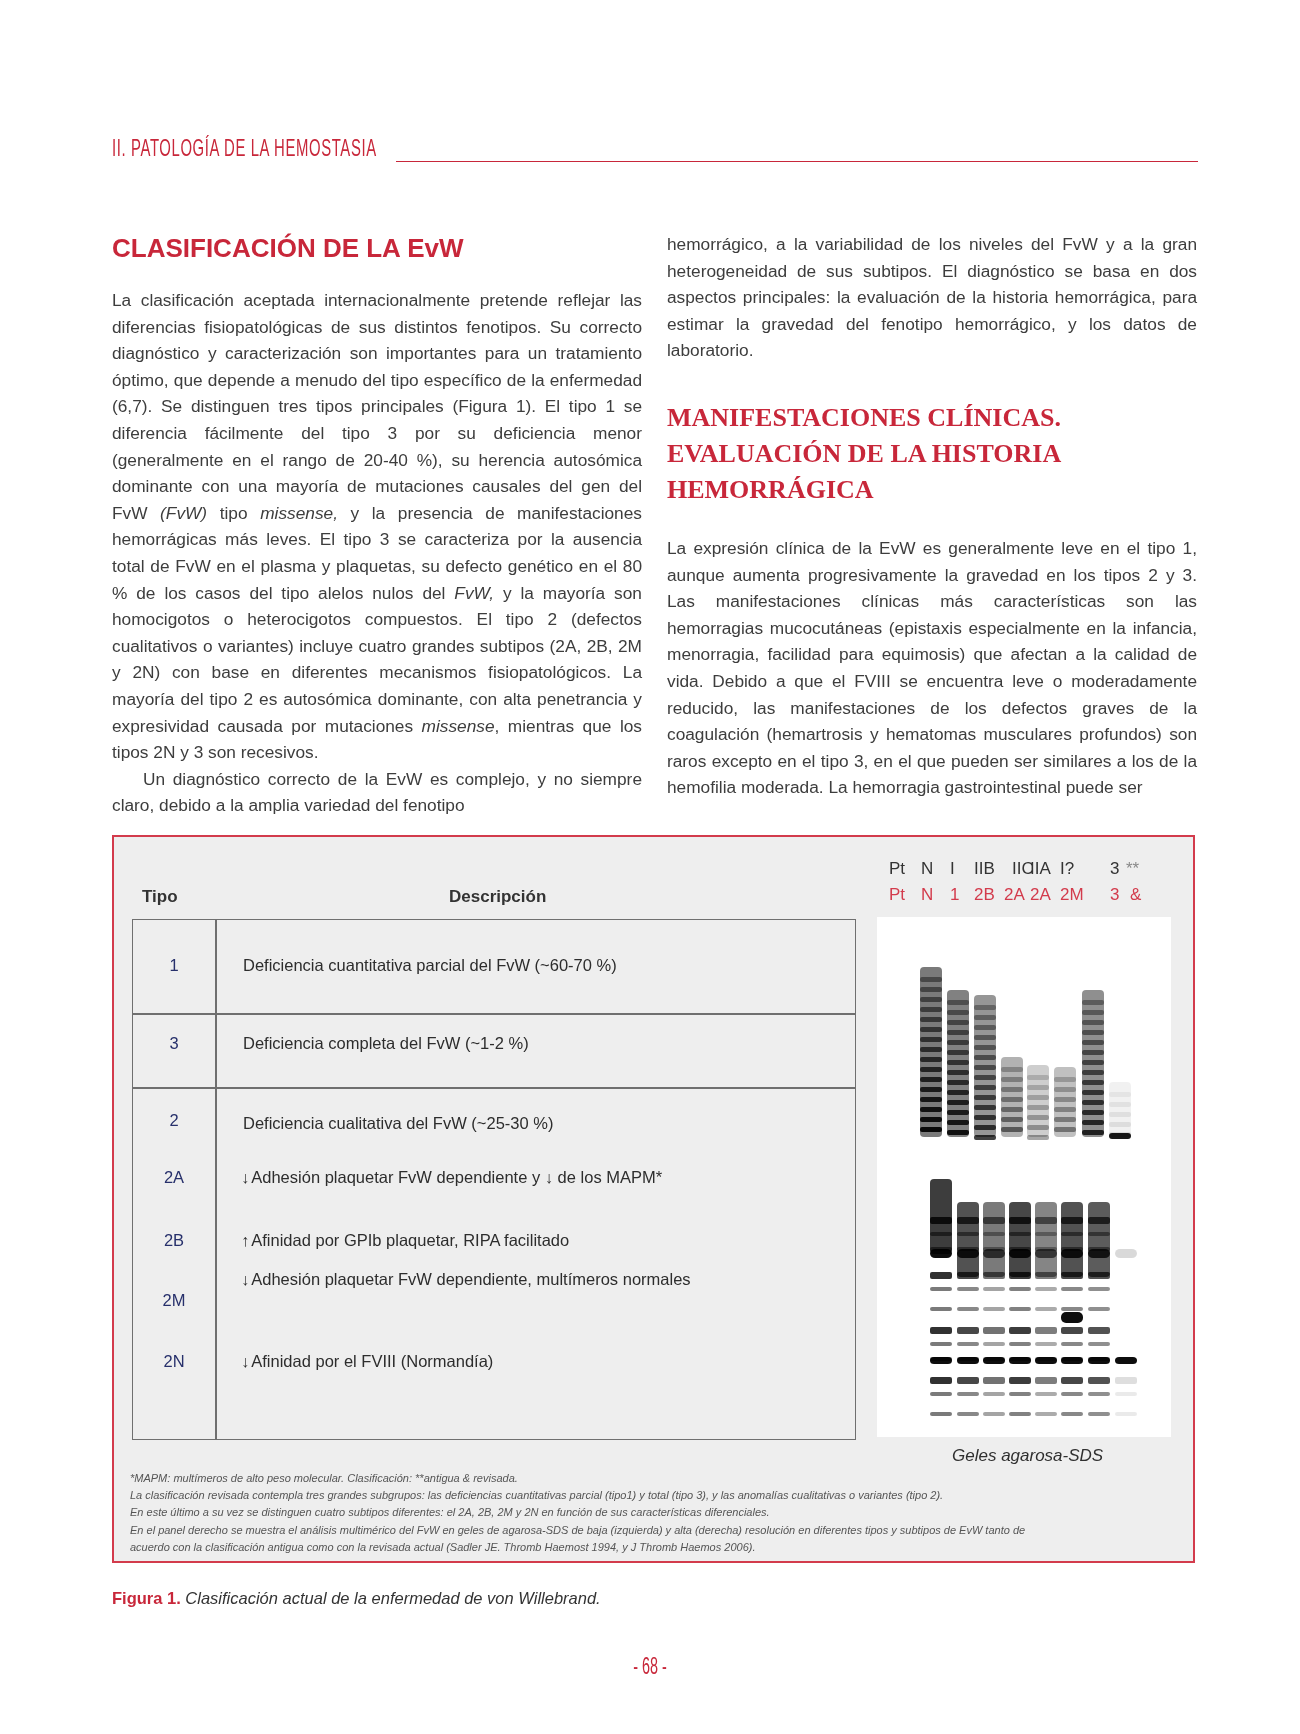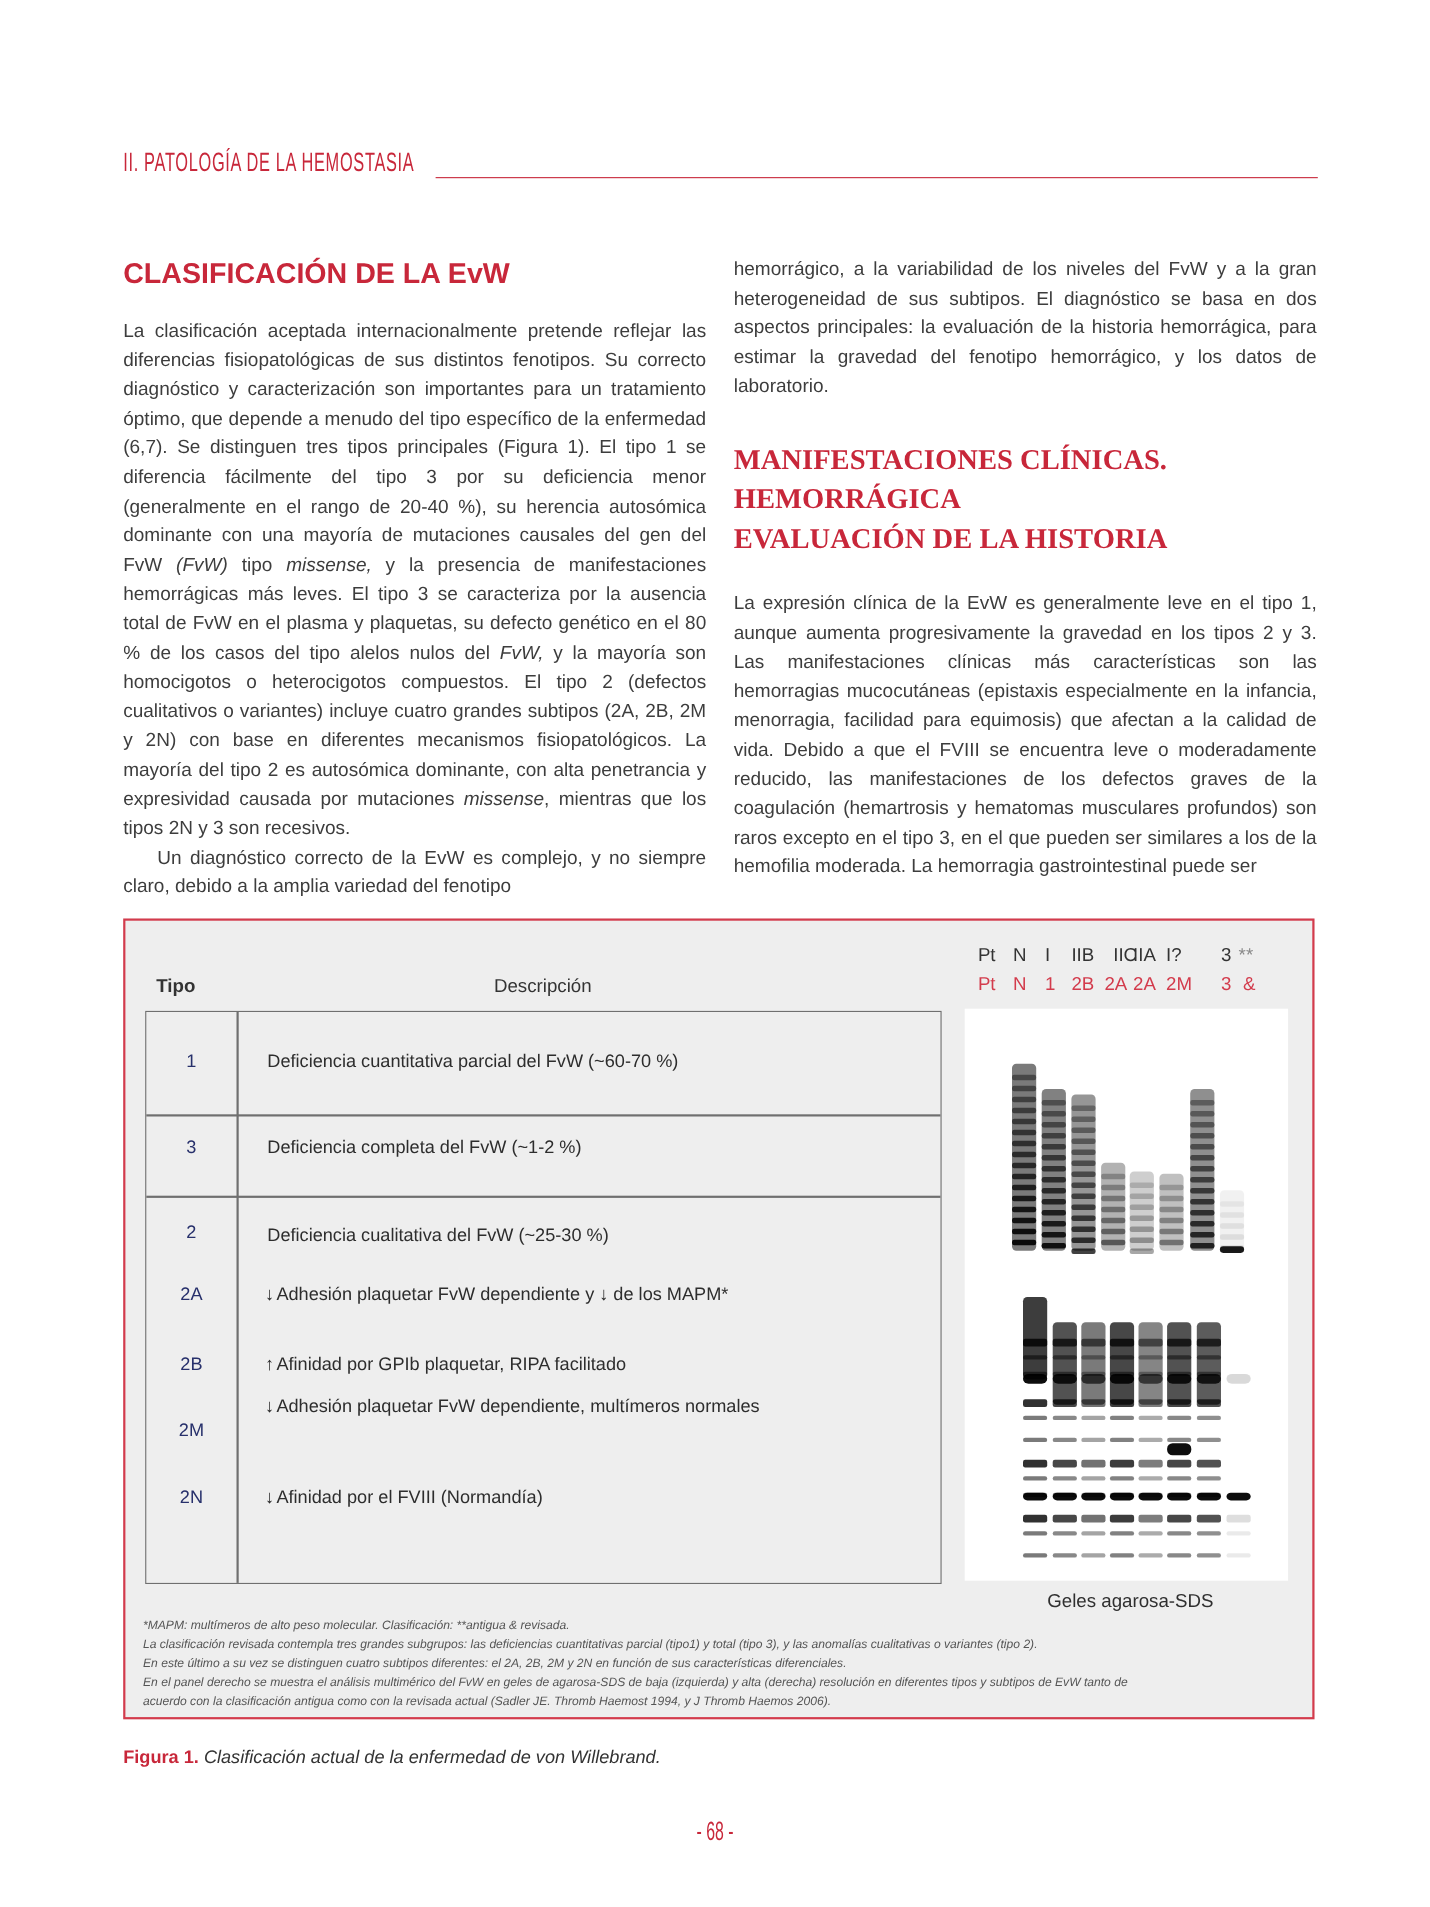--- a/index.html
+++ b/index.html
@@ -21,39 +21,39 @@
 
   p.body { margin: 0; font-size: 17.3px; line-height: 26.6px; text-align: justify; color: #3d3d3d;
       font-family: "Liberation Sans", sans-serif; }
   p.body .it { font-style: italic; }
   p.indent { text-indent: 31px; }
 
   .figure { position: absolute; left: 112px; top: 835px; width: 1083px; height: 728px;
       border: 2px solid #d33b4c; background: #eeeeee; box-sizing: border-box; }
 
   .tbl-head-tipo { position: absolute; left: 28px; top: 50px; font-size: 17px; font-weight: bold; color: #333; }
-  .tbl-head-desc { position: absolute; left: 335px; top: 50px; font-size: 17px; font-weight: normal; color: #333; }
+  .tbl-head-desc { position: absolute; left: 335px; top: 50px; font-size: 17px; font-weight: bold; color: #333; }
 
   .tbl { position: absolute; left: 18px; top: 82px; width: 724px; height: 521px; border: 1.5px solid #6f6f6f;
       box-sizing: border-box; }
   .tbl .vline { position: absolute; left: 82px; top: 0; bottom: 0; width: 1.5px; background: #6f6f6f; }
   .tbl .hline { position: absolute; left: 0; right: 0; height: 1.5px; background: #6f6f6f; }
   .tbl .tipo { position: absolute; left: 0; width: 82px; text-align: center; font-size: 16.5px; color: #27306b; }
   .tbl .desc { position: absolute; left: 108px; font-size: 16.5px; color: #2d2d2d; white-space: nowrap; }
   .tbl .arrow { font-weight: bold; margin-right: 2px; }
 
   .gel-labels { position: absolute; left: 775px; top: 18px; width: 300px; }
   .gel-labels .row { position: absolute; left: 0; font-size: 17px; white-space: nowrap; }
   .gel-labels .row span { position: absolute; top: 0; }
   .gel-labels .old { top: 4px; color: #333; }
   .gel-labels .new { top: 30px; color: #d33b4c; }
 
   .gel-panel { position: absolute; left: 763px; top: 80px; width: 294px; height: 520px; background: #ffffff; }
   .gel-panel svg { position: absolute; left: 0; top: 0; }
-  .gel-caption { position: absolute; left: 838px; top: 609px; font-size: 17px; color: #2f2f2f; }
+  .gel-caption { position: absolute; left: 838px; top: 609px; font-size: 17px; color: #2f2f2f; font-style: italic; }
 
   .notes { position: absolute; left: 16px; top: 633px; width: 1050px; font-size: 11px; line-height: 17.2px;
       font-style: italic; color: #555; }
   .notes div { white-space: nowrap; }
 
   .fig-caption { position: absolute; left: 112px; top: 1589px; font-size: 16.5px; font-style: italic; color: #333; }
   .fig-caption .lbl { color: #c8273a; font-style: normal; font-weight: bold; }
 
   .page-num { position: absolute; left: 0; width: 1300px; top: 1652px; text-align: center; font-size: 24px; color: #c8273a; }
   .page-num span { display: inline-block; transform: scaleX(0.6); }
@@ -69,22 +69,22 @@
 <div class="col col-left">
   <h2 class="sec">CLASIFICACIÓN DE LA EvW</h2>
   <p class="body" id="lp1" style="margin-top:21px;"><span>La clasificación aceptada internacionalmente pretende reflejar las diferencias fisiopatológicas de sus distintos fenotipos. Su correcto diagnóstico y caracterización son importantes para un tratamiento óptimo, que depende a menudo del tipo específico de la enfermedad (6,7). Se distinguen tres tipos principales (Figura 1). El tipo 1 se diferencia fácilmente del tipo 3 por su deficiencia menor (generalmente en el rango de 20-40 %), su herencia autosómica dominante con una mayoría de mutaciones causales del gen del FvW </span><span class="it">(FvW)</span><span> tipo </span><span class="it">missense,</span><span> y la presencia de manifestaciones hemorrágicas más leves. El tipo 3 se caracteriza por la ausencia total de FvW en el plasma y plaquetas, su defecto genético en el 80 % de los casos del tipo alelos nulos del </span><span class="it">FvW,</span><span> y la mayoría son homocigotos o heterocigotos compuestos. El tipo 2 (defectos cualitativos o variantes) incluye cuatro grandes subtipos (2A, 2B, 2M y 2N) con base en diferentes mecanismos fisiopatológicos. La mayoría del tipo 2 es autosómica dominante, con alta penetrancia y expresividad causada por mutaciones </span><span class="it">missense</span><span>, mientras que los tipos 2N y 3 son recesivos.</span></p>
   <p class="body indent">Un diagnóstico correcto de la EvW es complejo, y no siempre claro, debido a la amplia variedad del fenotipo</p>
 </div>
 
 <div class="col col-right" style="top:231px;">
   <p class="body">hemorrágico, a la variabilidad de los niveles del FvW y a la gran heterogeneidad de sus subtipos. El diagnóstico se basa en dos aspectos principales: la evaluación de la historia hemorrágica, para estimar la gravedad del fenotipo hemorrágico, y los datos de laboratorio.</p>
   <h2 class="sec" style="margin-top:36px;font-family:Liberation Serif, serif;">
     <div>MANIFESTACIONES CLÍNICAS.</div>
+    <div>EVALUACIÓN DE LA HISTORIA</div>
     <div>HEMORRÁGICA</div>
-    <div>EVALUACIÓN DE LA HISTORIA</div>
   </h2>
   <p class="body" style="margin-top:27px;">La expresión clínica de la EvW es generalmente leve en el tipo 1, aunque aumenta progresivamente la gravedad en los tipos 2 y 3. Las manifestaciones clínicas más características son las hemorragias mucocutáneas (epistaxis especialmente en la infancia, menorragia, facilidad para equimosis) que afectan a la calidad de vida. Debido a que el FVIII se encuentra leve o moderadamente reducido, las manifestaciones de los defectos graves de la coagulación (hemartrosis y hematomas musculares profundos) son raros excepto en el tipo 3, en el que pueden ser similares a los de la hemofilia moderada. La hemorragia gastrointestinal puede ser</p>
 </div>
 
 <div class="figure">
   <div class="tbl-head-tipo">Tipo</div>
   <div class="tbl-head-desc">Descripción</div>
 
   <div class="tbl">
     <div class="vline"></div>

